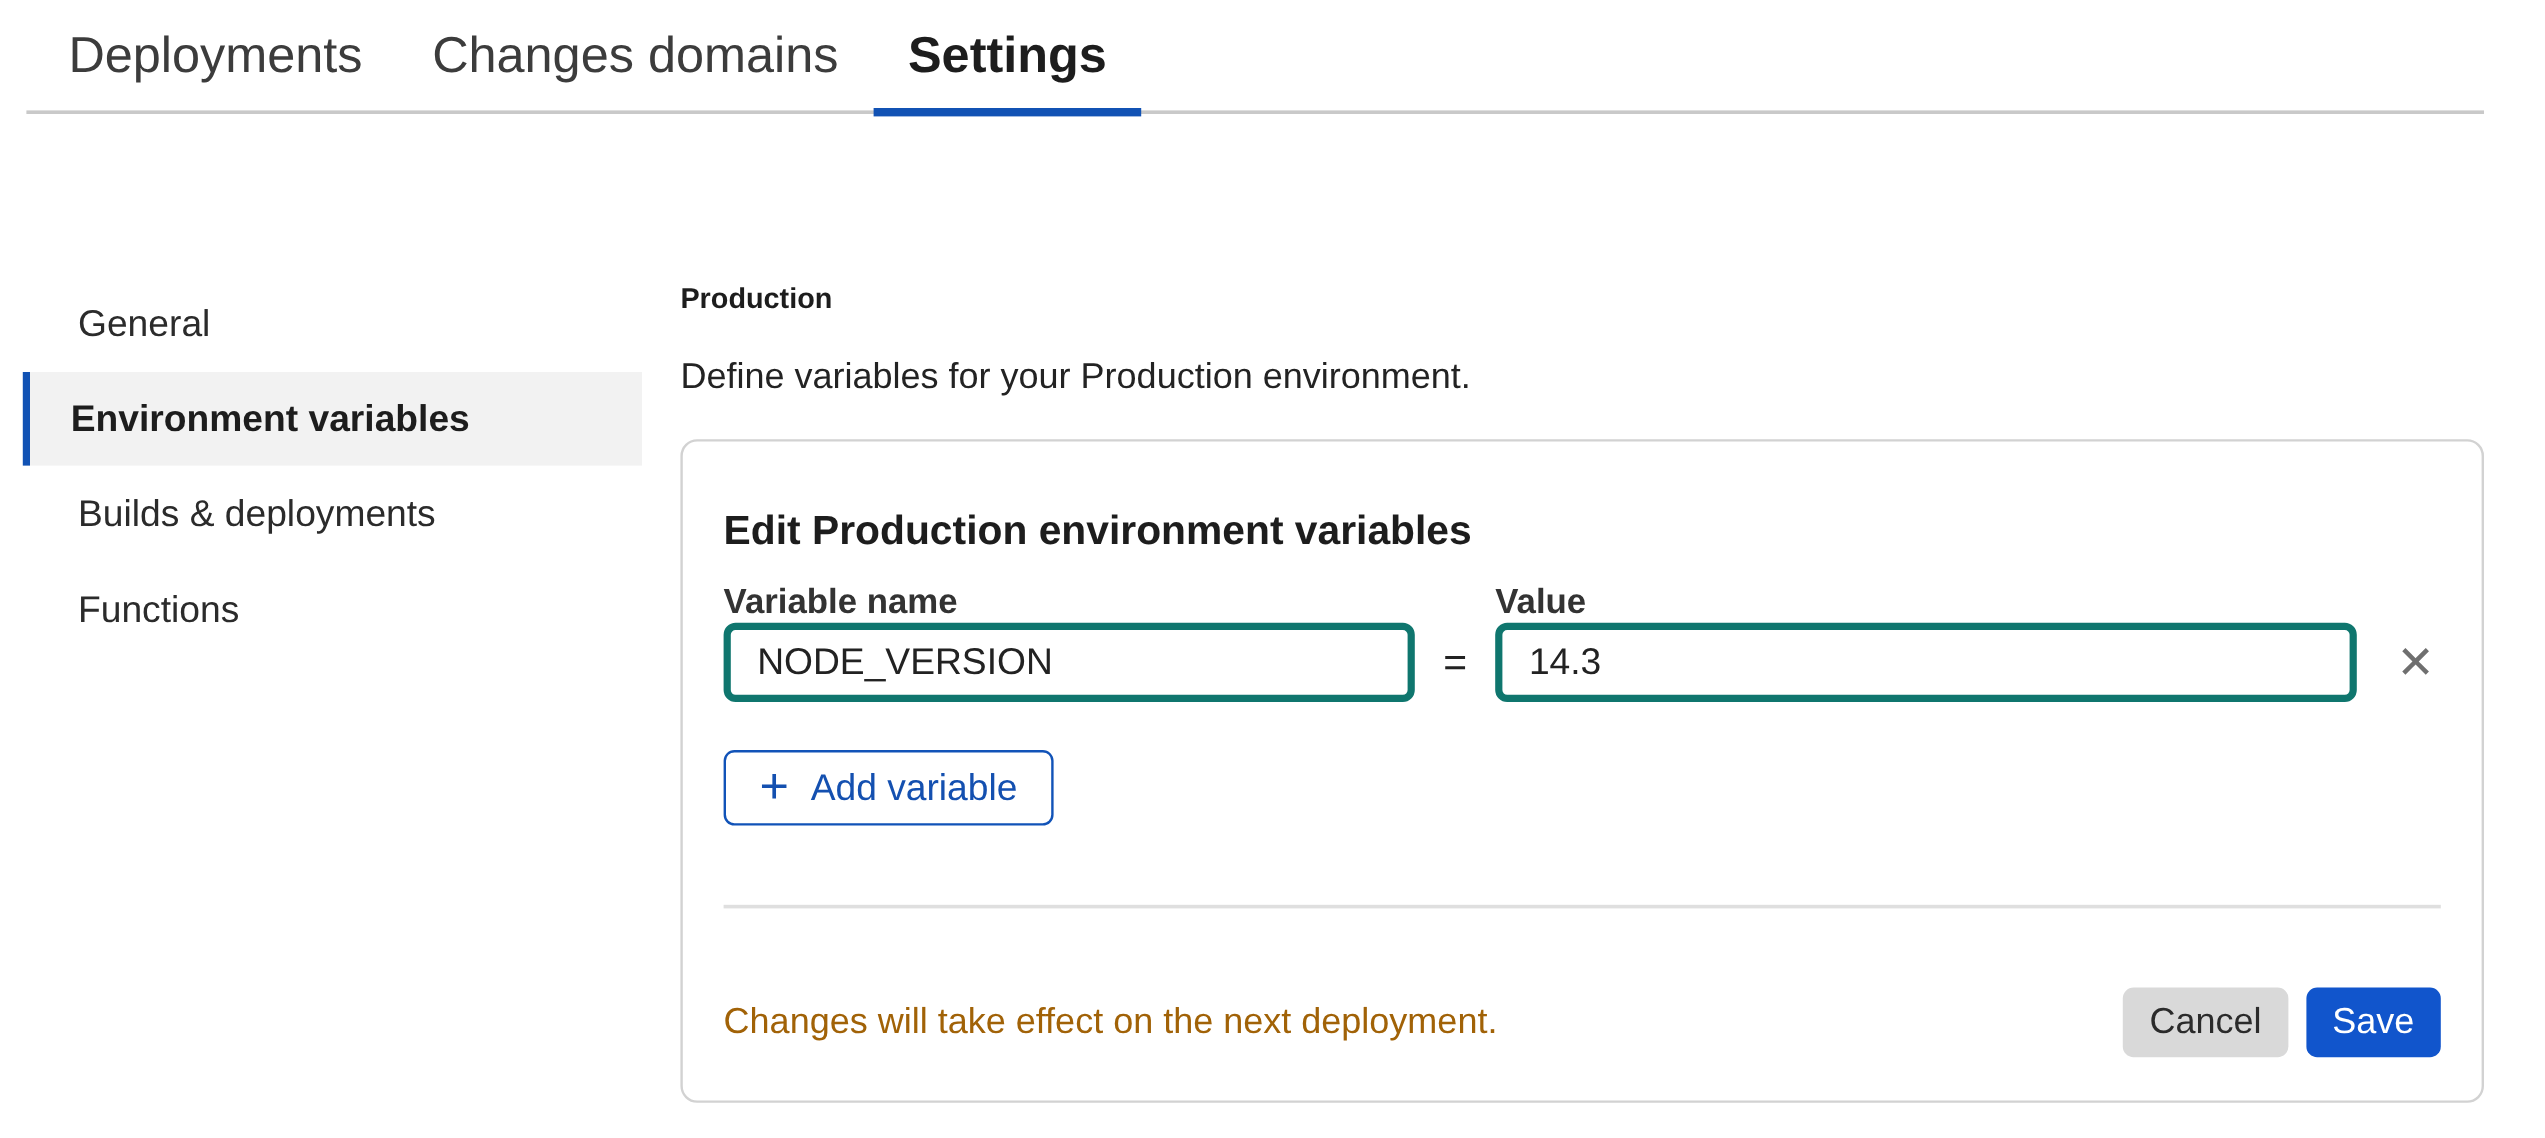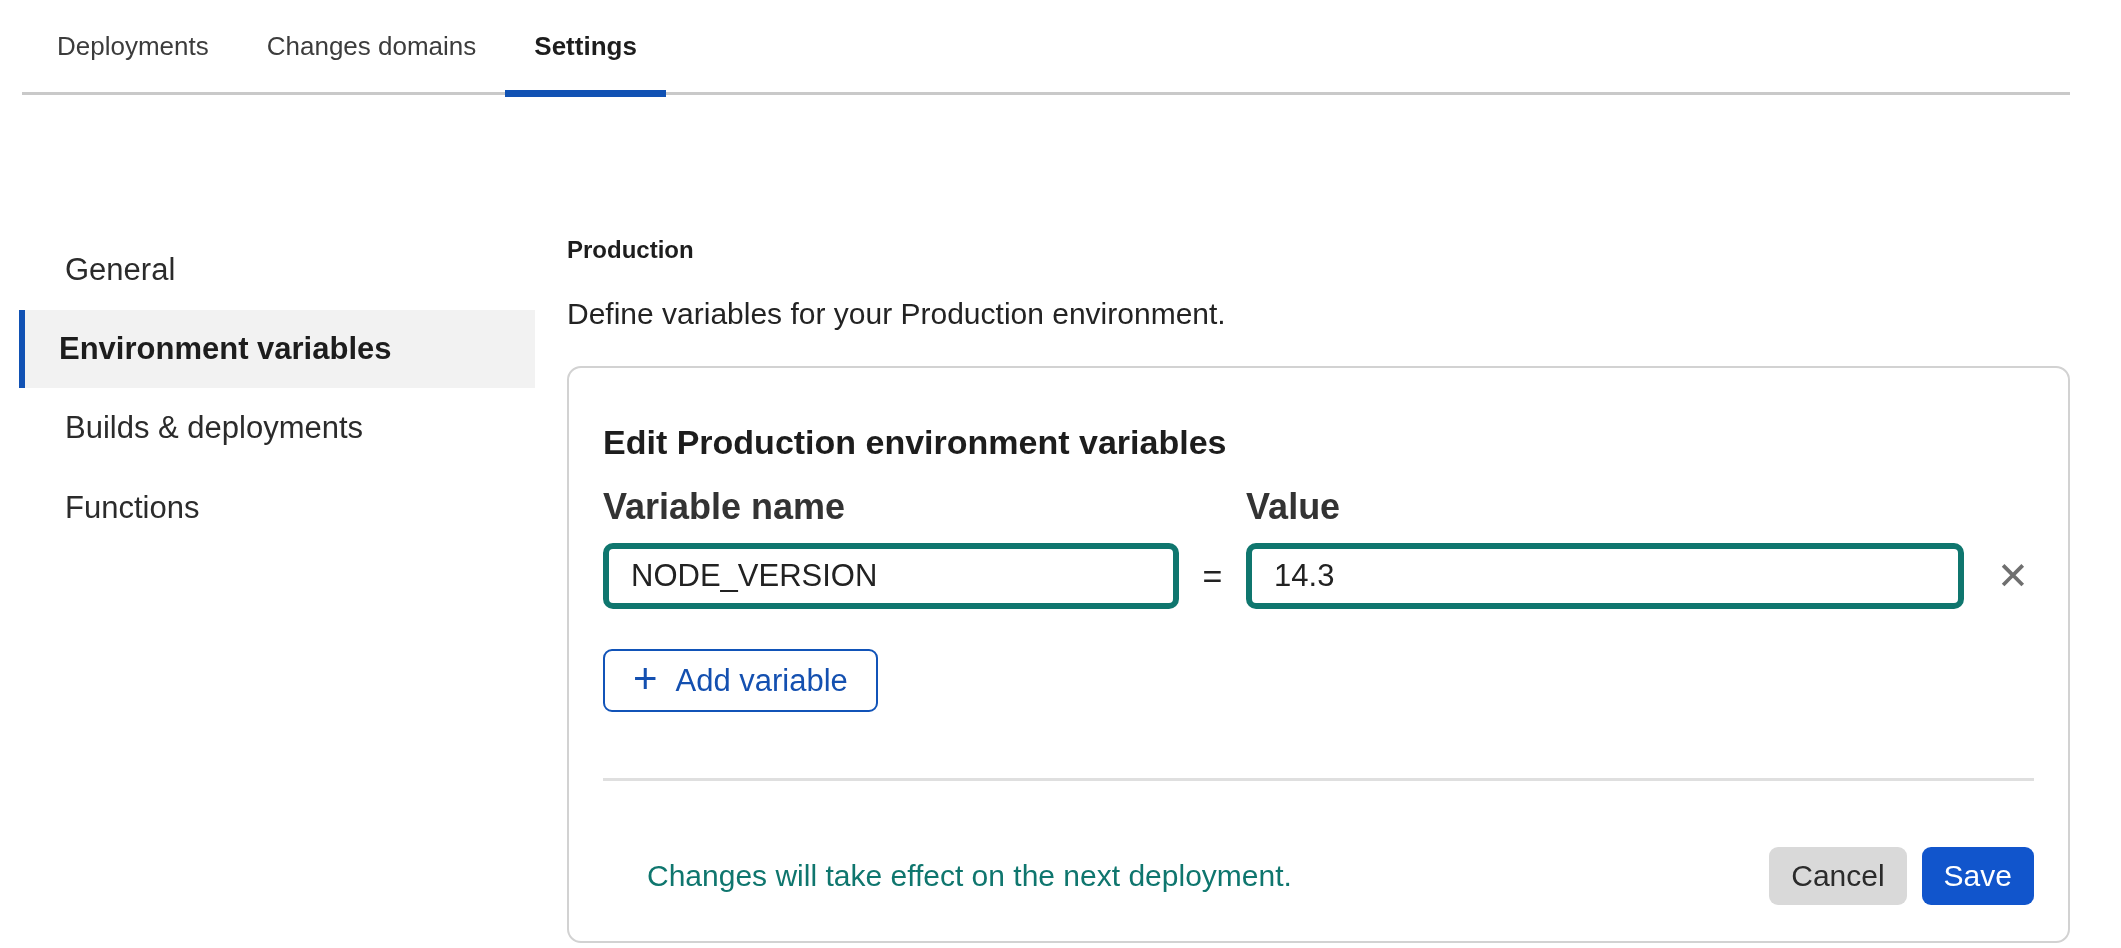--- a/index.html
+++ b/index.html
@@ -17,21 +17,21 @@
     position: absolute;
     top: 0; left: 22px; right: 51px;
     height: 95px;
     border-bottom: 3px solid #c9c9c9;
   }
   .tabs { display: flex; height: 100%; padding-left: 6px; }
   .tab {
     position: relative;
     display: flex; align-items: center;
     padding: 0 29px;
-    font-size: 26px;
+    font-size: 42px;
     color: #3c3c3c;
     cursor: pointer;
     white-space: nowrap;
     text-align: right;
   }
   .tab.active { color: #1d1d1d; font-weight: bold; }
   .tab.active::after {
     content: "";
     position: absolute;
     left: 0; right: 0; bottom: -5px;
@@ -82,24 +82,23 @@
     color: #1d1d1d;
   }
 
   .form-row {
     margin-top: 22px;
     display: flex;
     align-items: flex-end;
   }
   .field { display: flex; flex-direction: column; }
   .field label {
-    font-size: 36px;
+    font-size: 29px;
     font-weight: bold;
     color: #333333;
-    margin-bottom: 15px;
   }
   .field input {
     height: 66px;
     border: 6px solid #0f766e;
     border-radius: 10px;
     font-family: "Liberation Sans", sans-serif;
     font-size: 31px;
     color: #222222;
     padding: 0 22px;
     background: #fff;
@@ -151,21 +150,21 @@
     background: #dfdfdf;
   }
 
   .card-footer {
     margin-top: 66px;
     padding-bottom: 36px;
     display: flex;
     justify-content: space-between;
     align-items: center;
   }
-  .footer-note { font-size: 30px; color: #0f766e; margin-left: 44px; }
+  .footer-note { font-size: 30px; color: #a16207; }
   .actions { display: flex; align-items: center; }
   .btn {
     height: 58px;
     padding: 0 22px;
     border: none;
     border-radius: 9px;
     font-family: "Liberation Sans", sans-serif;
     font-size: 30px;
     cursor: pointer;
   }

